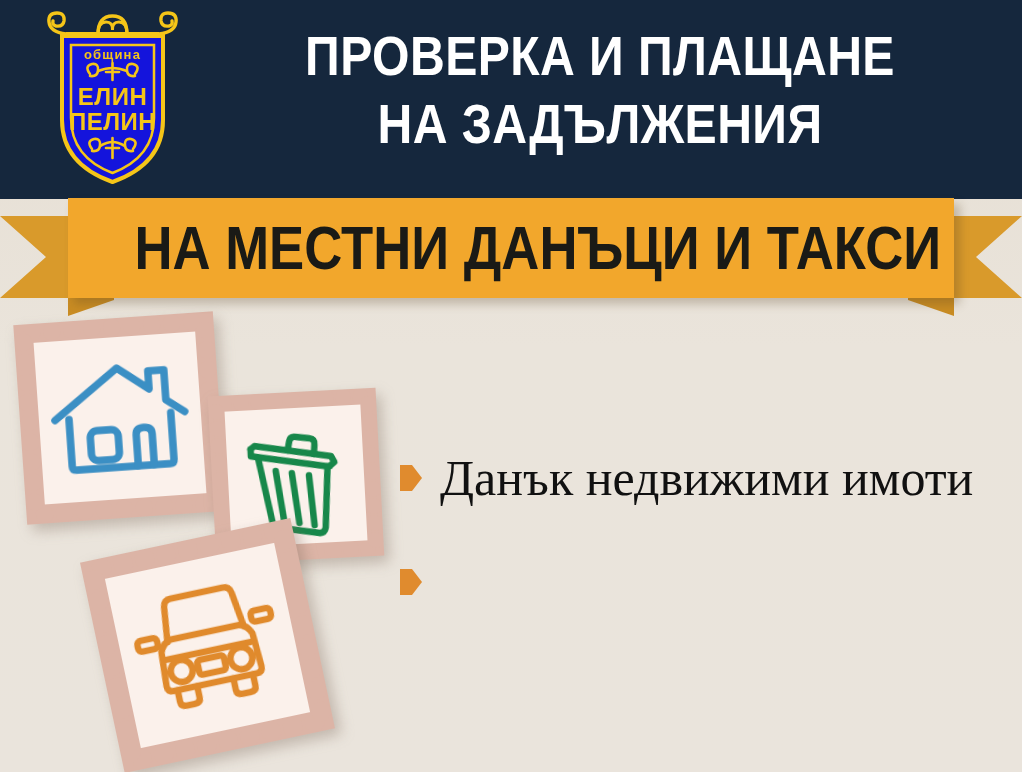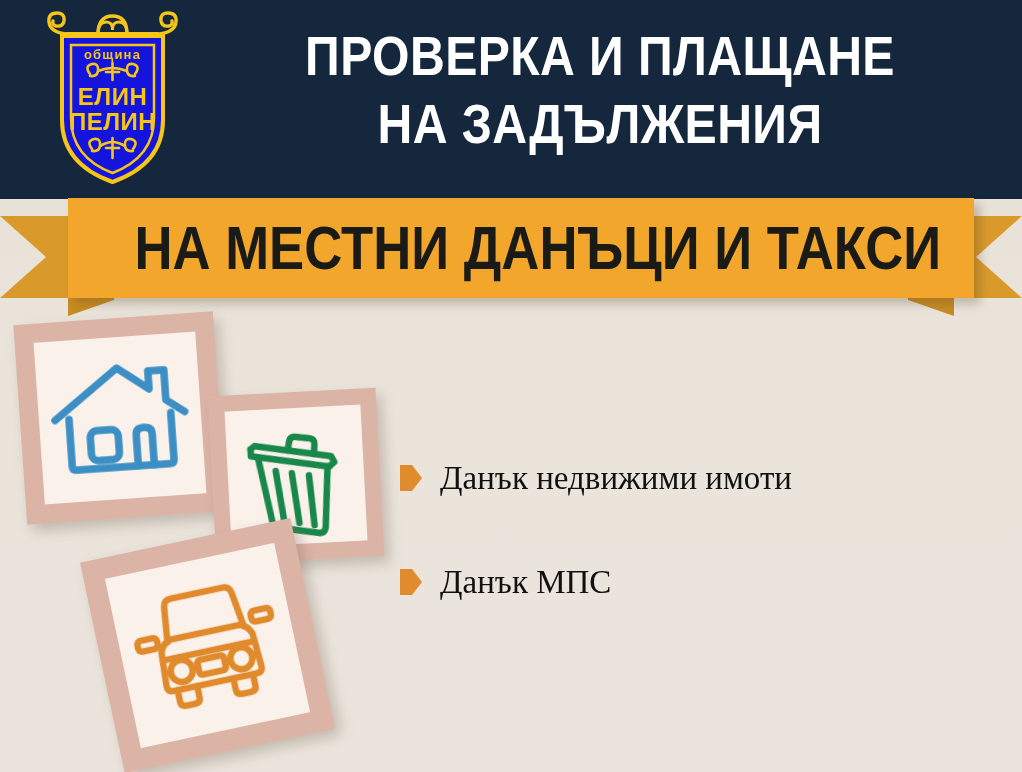--- a/index.html
+++ b/index.html
@@ -93,21 +93,20 @@
   .ribbon-fold.right { right: 68px; clip-path: polygon(0 0, 46px 0, 46px 18px, 0 2px); }
 
   .ribbon-main {
     position: absolute;
     left: 68px;
     top: 0px;
     width: 886px;
     height: 100px;
     background: #f2a72c;
     box-shadow: 6px 6px 9px rgba(90,70,35,0.28);
-    padding-left: 20px;
   }
   .ribbon-text {
     position: absolute;
     left: 0; top: 0;
     width: 886px;
     height: 100px;
     line-height: 100px;
     text-align: center;
     color: #1a1a16;
     font-family: "Liberation Sans", sans-serif;
@@ -176,21 +175,21 @@
   .bullet-marker {
     width: 22px;
     height: 26px;
     flex: 0 0 auto;
     background: #e08b2e;
     clip-path: polygon(0 0, 12px 0, 22px 13px, 12px 26px, 0 26px);
     margin-right: 18px;
   }
   .bullet-label {
     font-family: "Liberation Serif", serif;
-    font-size: 33px;
+    font-size: 50px;
     color: #111111;
     line-height: 1;
     white-space: nowrap;
   }
 </style>
 </head>
 <body>
 
 <div id="poster">
 
@@ -434,17 +433,16 @@
     </div>
   </div>
 
   <div class="bullets">
     <div class="bullet-row">
       <span class="bullet-marker"></span>
       <span class="bullet-label">Данък недвижими имоти</span>
     </div>
     <div class="bullet-row">
       <span class="bullet-marker"></span>
-      <span class="bullet-label">Данък МПС</span>
     </div>
   </div>
 
 </div>
 
 </body></html>

